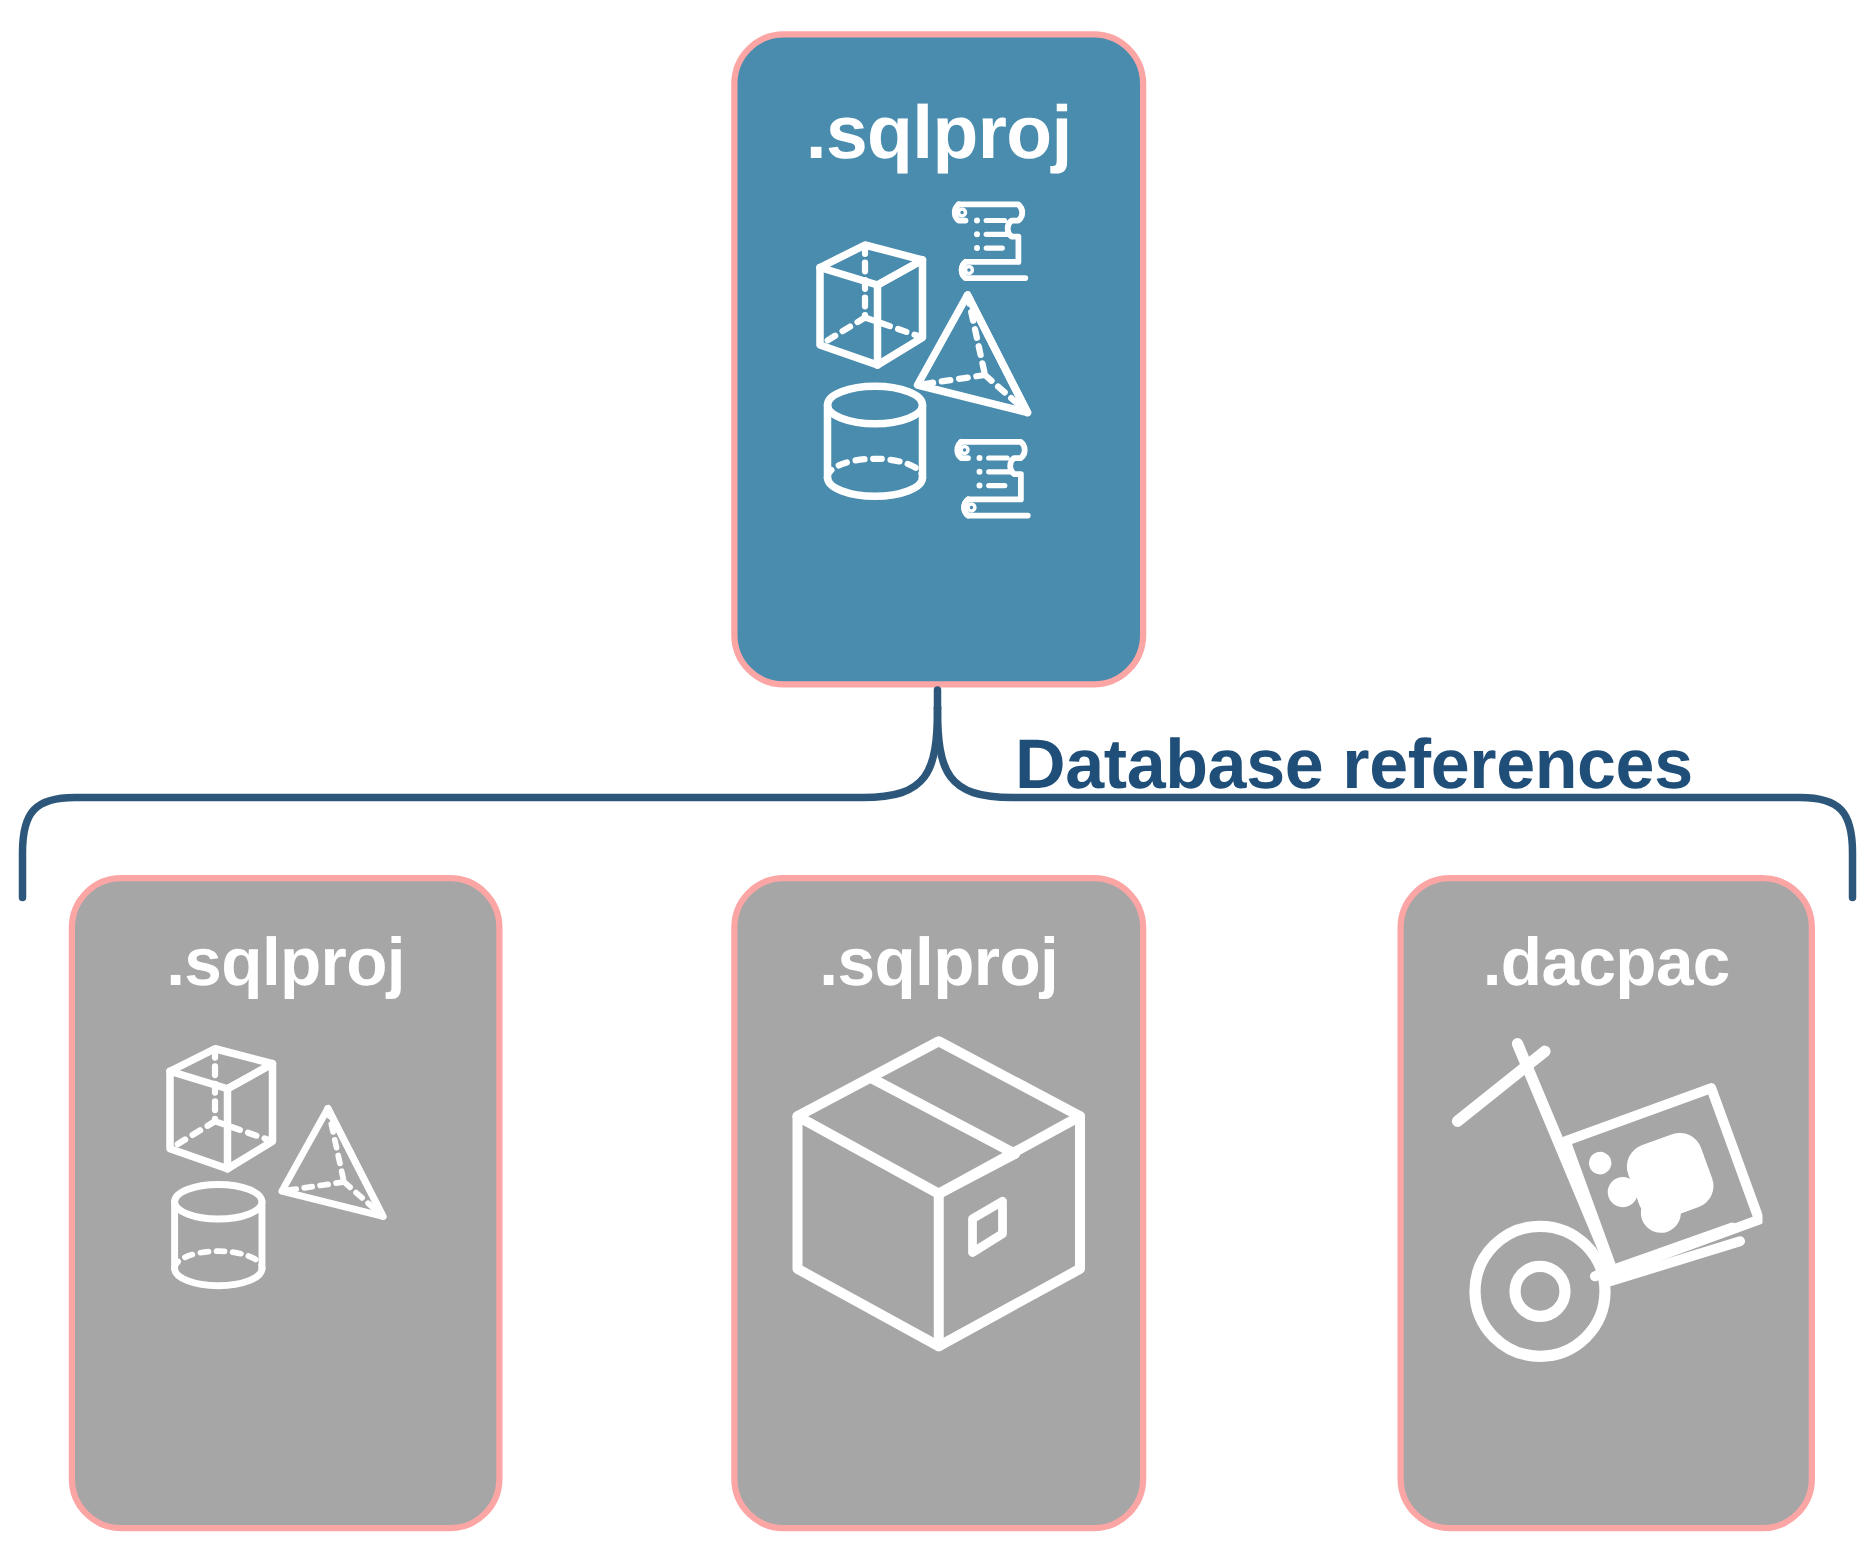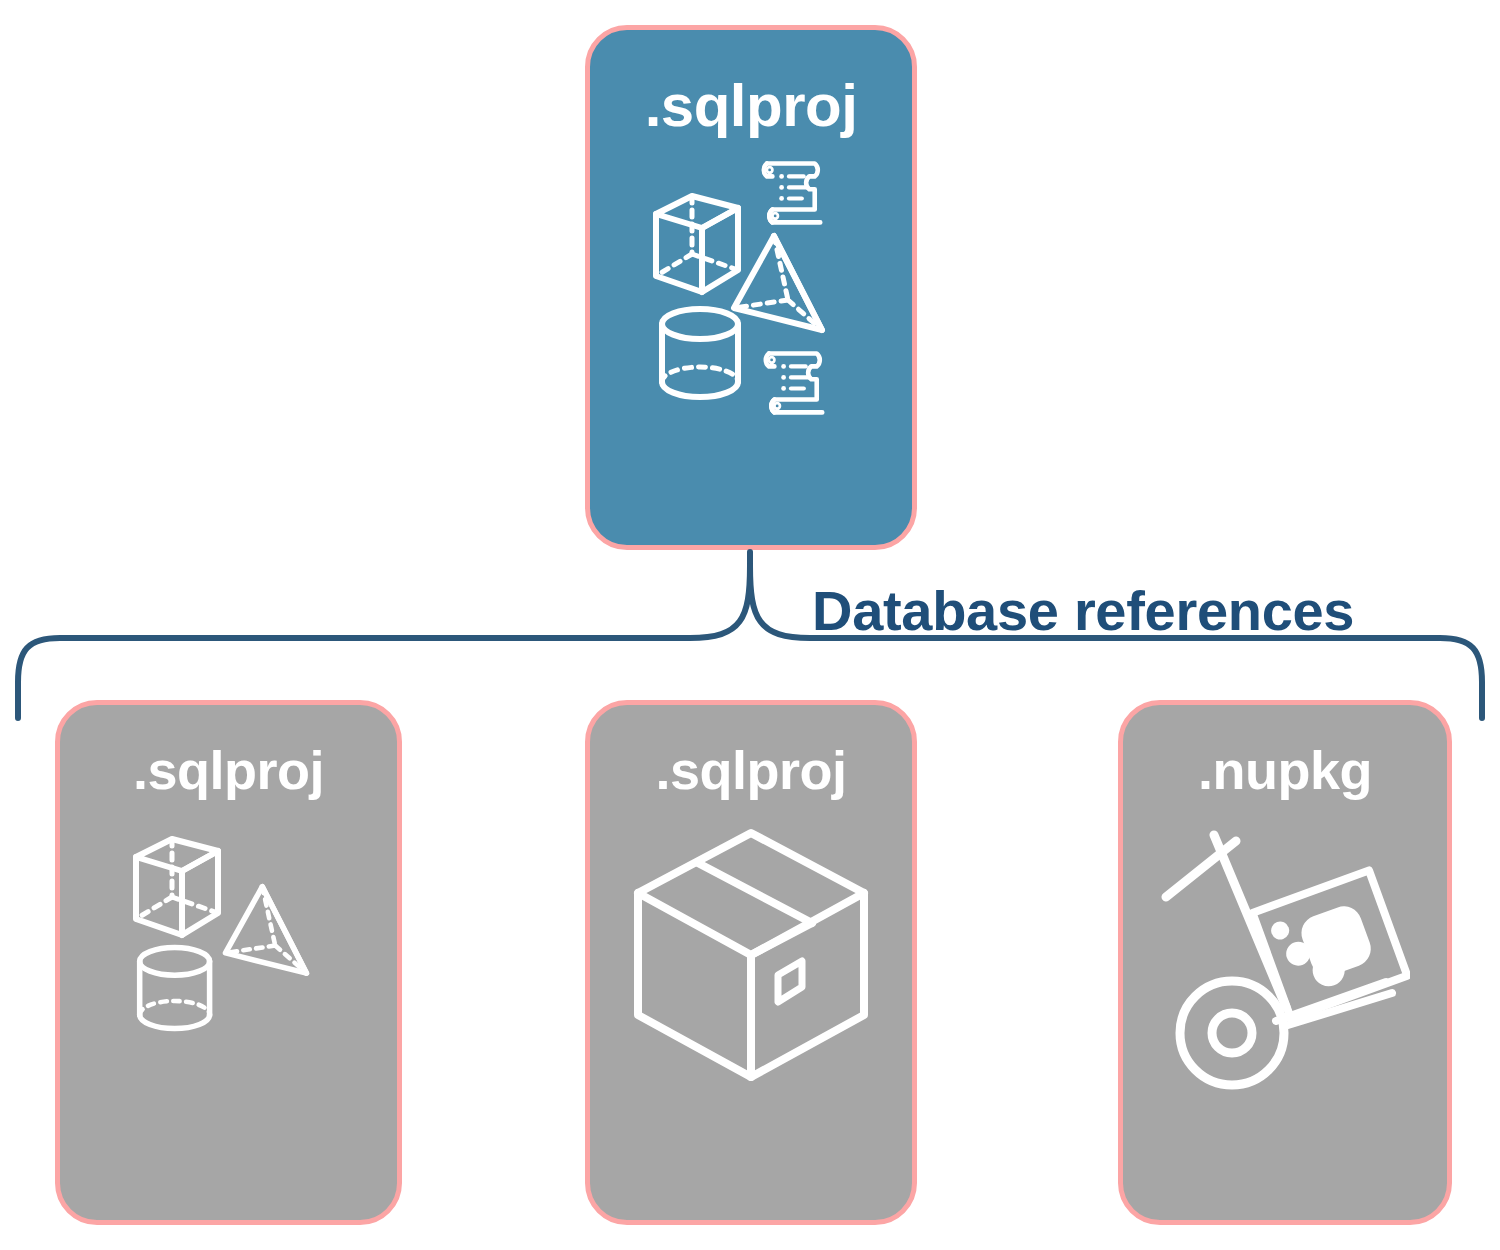--- a/index.html
+++ b/index.html
@@ -212,21 +212,21 @@
           <path d="M72 38 L186 98"></path>
           <path d="M125 130 L186 98"></path>
 
           <path d="M152 150 L176 136 L176 162 L152 177 Z" stroke-width="7"></path>
         </g>
       </svg>
     </div>
   </div>
 
   <div class="card secondary" style="left:1118px; top:700px; width:334px; height:525px;">
-    <div class="card-title">.nupkg</div>
+    <div class="card-title">.dacpac</div>
     <div class="card-art" style="width:250px; height:265px; margin-top:30px;">
       <svg viewBox="0 0 250 265" width="250" height="265" fill="none" stroke="#ffffff" stroke-width="9" stroke-linecap="round" stroke-linejoin="round">
         <g>
 
           <path d="M6 70 L76 14"></path>
 
           <path d="M54 8 L126 180"></path>
 
           <path d="M116 194 L226 155" stroke-width="8"></path>
           <path d="M128 198 L232 166" stroke-width="8"></path>

